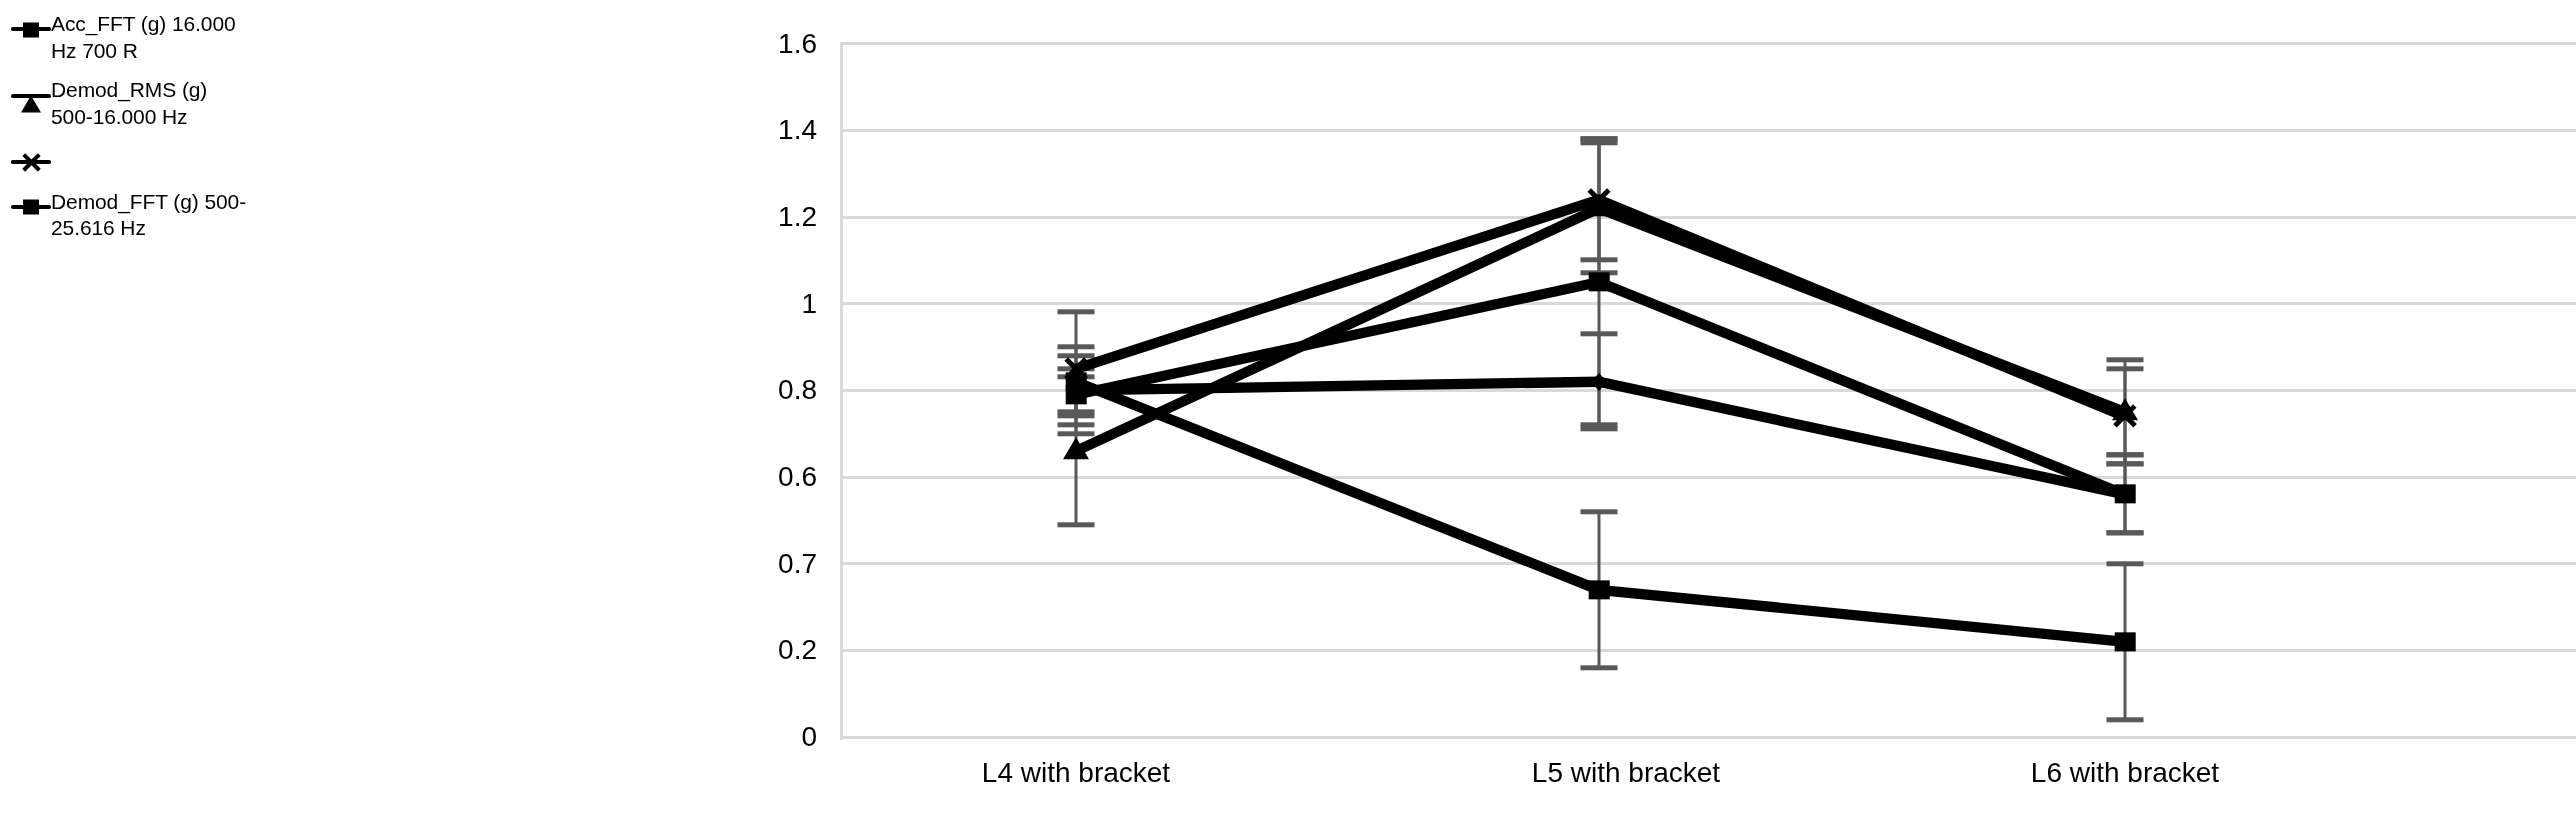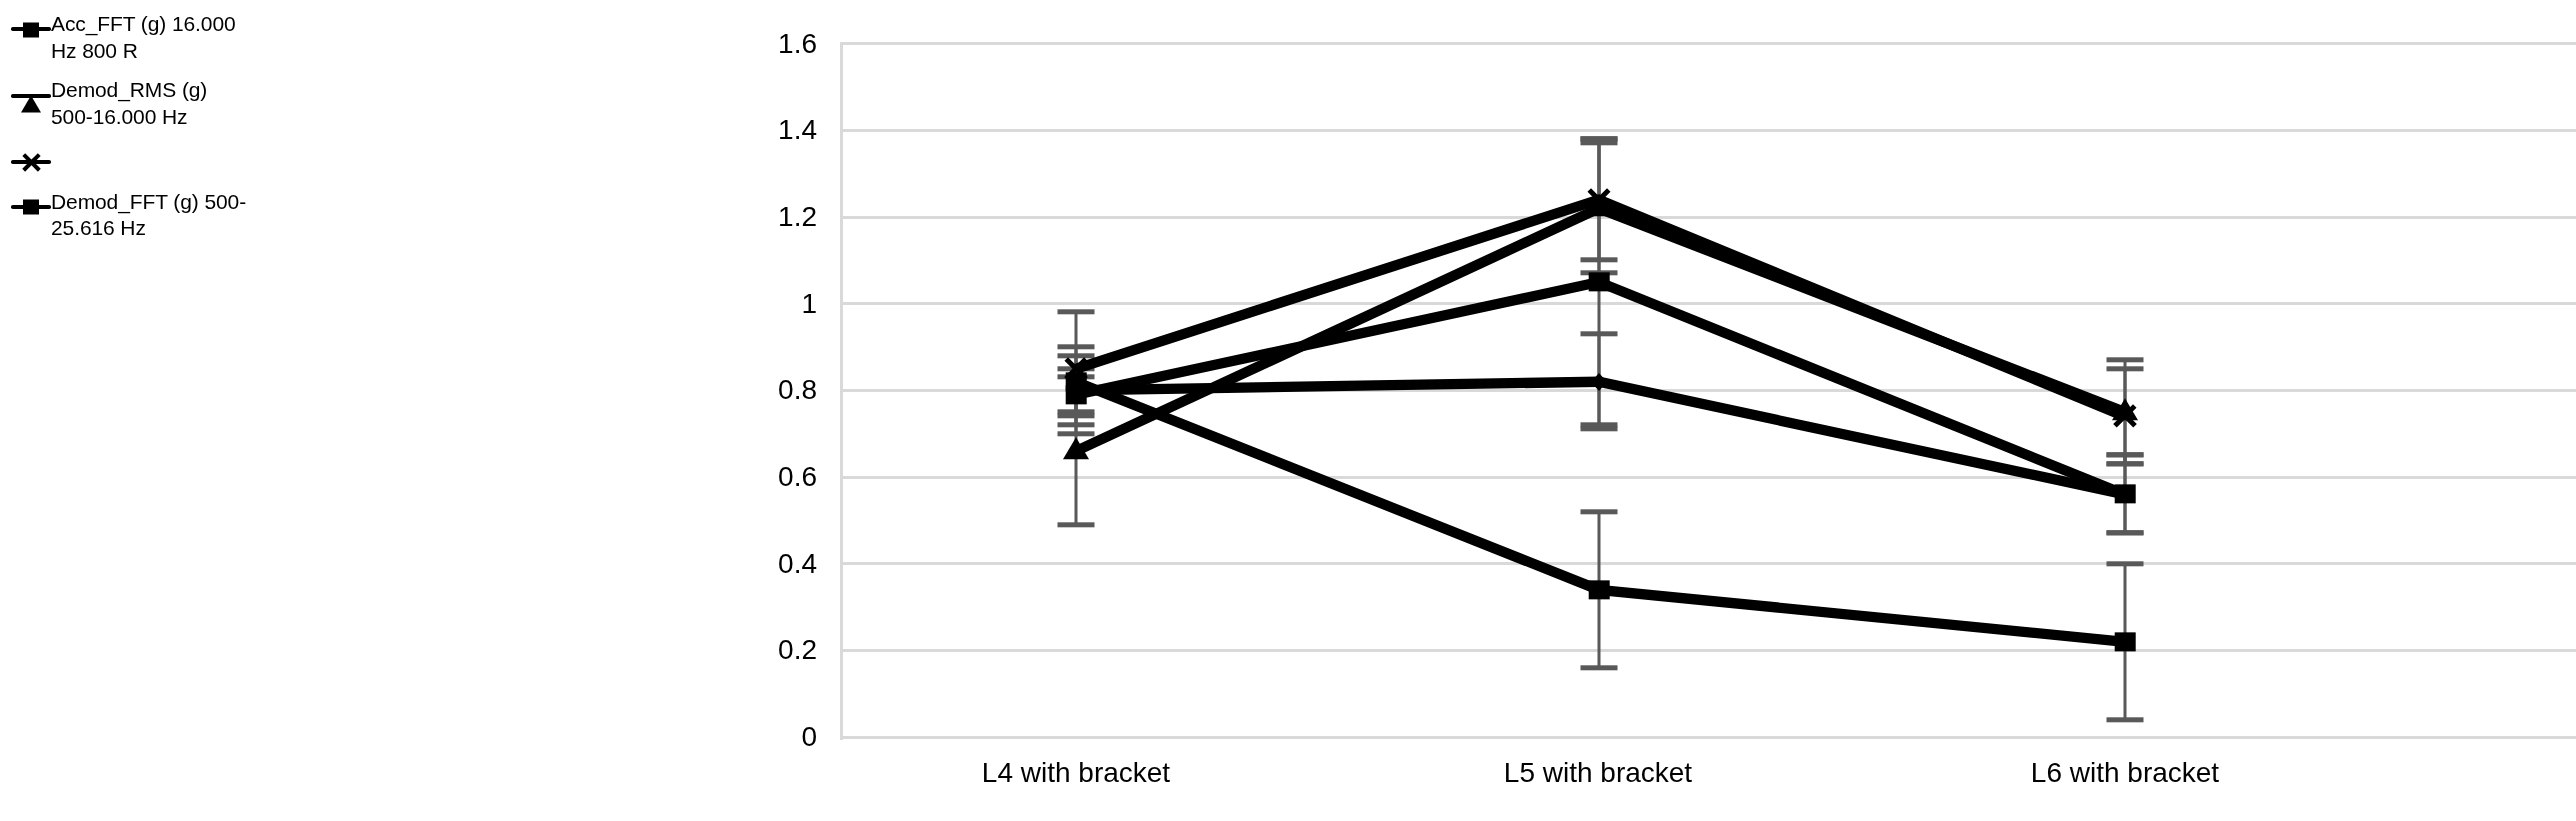--- a/index.html
+++ b/index.html
@@ -31,21 +31,21 @@
 <body>
 
 <div id="root">
 
   <div id="legend">
       <div class="legend-item">
         <div class="legend-key">
           <div class="kline"></div>
           <div style="position: absolute; width: 16px; height: 15px; background: rgb(0, 0, 0); transform: translate(-50%, -50%); left: 20px; top: 15px;"></div>
         </div>
-        <div class="legend-label">Acc_FFT (g) 16.000 Hz 800 R</div>
+        <div class="legend-label">Acc_FFT (g) 16.000 Hz 700 R</div>
       </div>
       <div class="legend-item">
         <div class="legend-key">
           <div class="kline"></div>
           <div style="position: absolute; width: 0px; height: 0px; border-left: 10.4px solid transparent; border-right: 10.4px solid transparent; border-bottom: 17px solid rgb(0, 0, 0); transform: translate(-50%, -62%); left: 20px; top: 25.4px;"></div>
         </div>
         <div class="legend-label">Demod_RMS (g) 500-16.000 Hz</div>
       </div>
       <div class="legend-item">
         <div class="legend-key">
@@ -65,21 +65,21 @@
       </div>
     </div>
 
   <div id="ylabels">
       <div class="ylab" style="top: 44px;">1.6</div>
       <div class="ylab" style="top: 130px;">1.4</div>
       <div class="ylab" style="top: 217px;">1.2</div>
       <div class="ylab" style="top: 304px;">1</div>
       <div class="ylab" style="top: 390px;">0.8</div>
       <div class="ylab" style="top: 477px;">0.6</div>
-      <div class="ylab" style="top: 564px;">0.4</div>
+      <div class="ylab" style="top: 564px;">0.7</div>
       <div class="ylab" style="top: 650px;">0.2</div>
       <div class="ylab" style="top: 737px;">0</div>
     </div>
 
   <div id="plot">
     <div id="gridlines">
         <div class="gridline" style="top: 42px;"></div>
         <div class="gridline" style="top: 129px;"></div>
         <div class="gridline" style="top: 216px;"></div>
         <div class="gridline" style="top: 302px;"></div>
@@ -171,19 +171,19 @@
         <div class="marker" style="position: absolute; width: 24px; height: 24px; transform: translate(-50%, -50%); left: 1285px; top: 416px;">
           <div style="position: absolute; left: 50%; top: 50%; width: 28px; height: 5.4px; background: rgb(0, 0, 0); transform: translate(-50%, -50%) rotate(45deg);"></div>
           <div style="position: absolute; left: 50%; top: 50%; width: 28px; height: 5.4px; background: rgb(0, 0, 0); transform: translate(-50%, -50%) rotate(-45deg);"></div>
         </div>
         <div class="marker" style="position: absolute; width: 20.6px; height: 19.3px; background: rgb(0, 0, 0); transform: translate(-50%, -50%); left: 236px; top: 382px;"></div>
         <div class="marker" style="position: absolute; width: 20.6px; height: 19.3px; background: rgb(0, 0, 0); transform: translate(-50%, -50%); left: 759px; top: 590px;"></div>
         <div class="marker" style="position: absolute; width: 20.6px; height: 19.3px; background: rgb(0, 0, 0); transform: translate(-50%, -50%); left: 1285px; top: 642px;"></div>
       </div>
     <div id="xlabels">
         <div class="xlab" style="left: 236px; text-align: center;">L4 with bracket</div>
-        <div class="xlab" style="left: 758px; text-align: center;">L5 with bracket</div>
+        <div class="xlab" style="left: 786px; text-align: center;">L5 with bracket</div>
         <div class="xlab" style="left: 1285px;">L6 with bracket</div>
       </div>
   </div>
 
 </div>
 
 
 </body></html>

